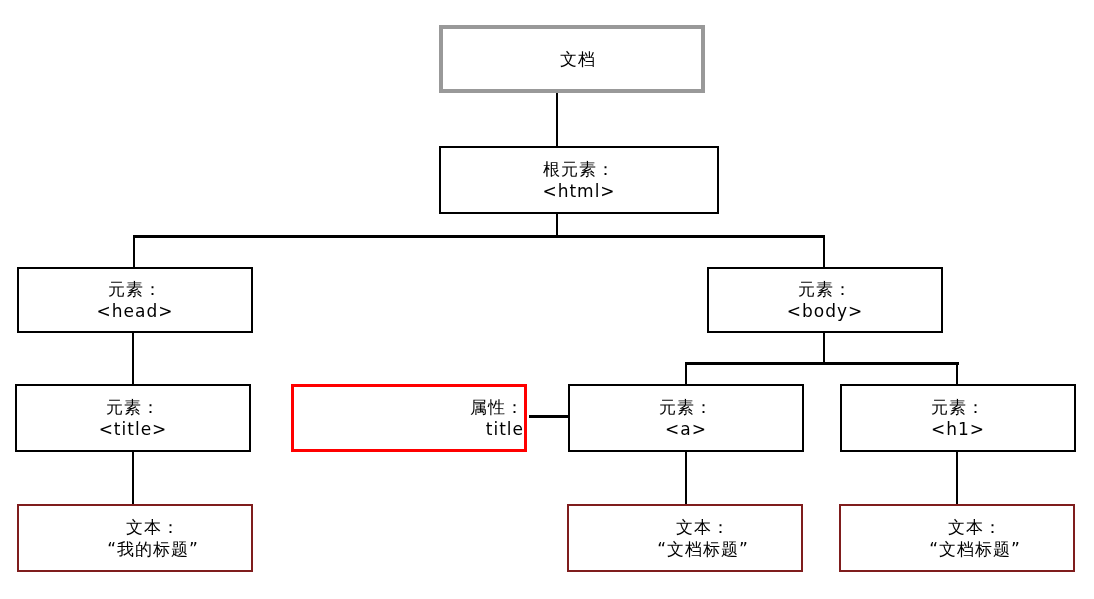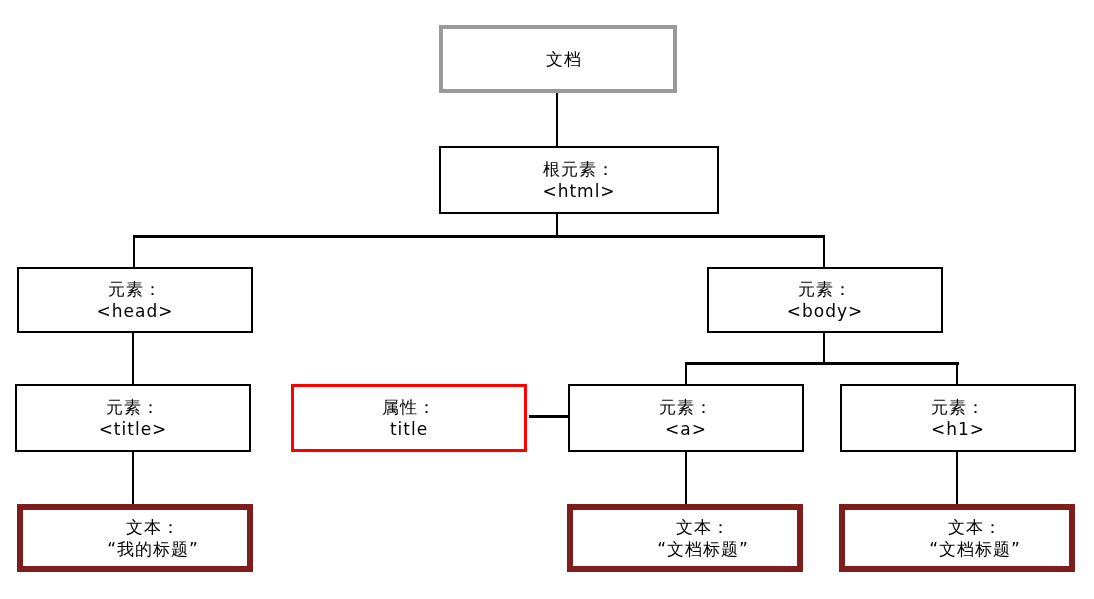--- a/index.html
+++ b/index.html
@@ -27,35 +27,35 @@
     font-size: 17px;
     line-height: 22px;
     color: #000000;
     letter-spacing: 1px;
     z-index: 2;
   }
   .node .line { display: block; white-space: nowrap; }
   .border-black { border: 2px solid #000000; }
   .border-gray  { border: 4px solid #999999; }
   .border-red   { border: 3px solid #ff0000; }
-  .border-blue  { border: 6px solid #7f1d1d; padding-left: 36px; }
+  .border-blue  { border: 2px solid #7f1d1d; padding-left: 36px; }
 
   .connector {
     position: absolute;
     background: #000000;
     z-index: 1;
   }
 
   
-  #node-document   { left: 439px; top: 25px;  width: 238px; height: 68px; padding-left: 12px; }
+  #node-document   { left: 439px; top: 25px;  width: 266px; height: 68px; padding-left: 12px; }
   #node-root       { left: 439px; top: 146px; width: 280px; height: 68px; }
   #node-head       { left: 17px;  top: 267px; width: 236px; height: 66px; }
   #node-body       { left: 707px; top: 267px; width: 236px; height: 66px; }
   #node-title      { left: 15px;  top: 384px; width: 236px; height: 68px; }
-  #node-href       { left: 291px; top: 384px; width: 236px; height: 68px; }
+  #node-href       { left: 291px; top: 384px; width: 236px; height: 68px; align-items: flex-end; }
   #node-a          { left: 568px; top: 384px; width: 236px; height: 68px; }
   #node-h1         { left: 840px; top: 384px; width: 236px; height: 68px; }
   #node-text-title { left: 17px;  top: 504px; width: 236px; height: 68px; }
   #node-text-link  { left: 567px; top: 504px; width: 236px; height: 68px; }
   #node-text-h1    { left: 839px; top: 504px; width: 236px; height: 68px; }
 
   
   #c-doc-root     { left: 556px; top: 93px;  width: 2px;  height: 53px; }
   #c-root-branch  { left: 556px; top: 214px; width: 2px;  height: 21px; }
   #c-branch-main  { left: 133px; top: 235px; width: 692px; height: 3px; }

